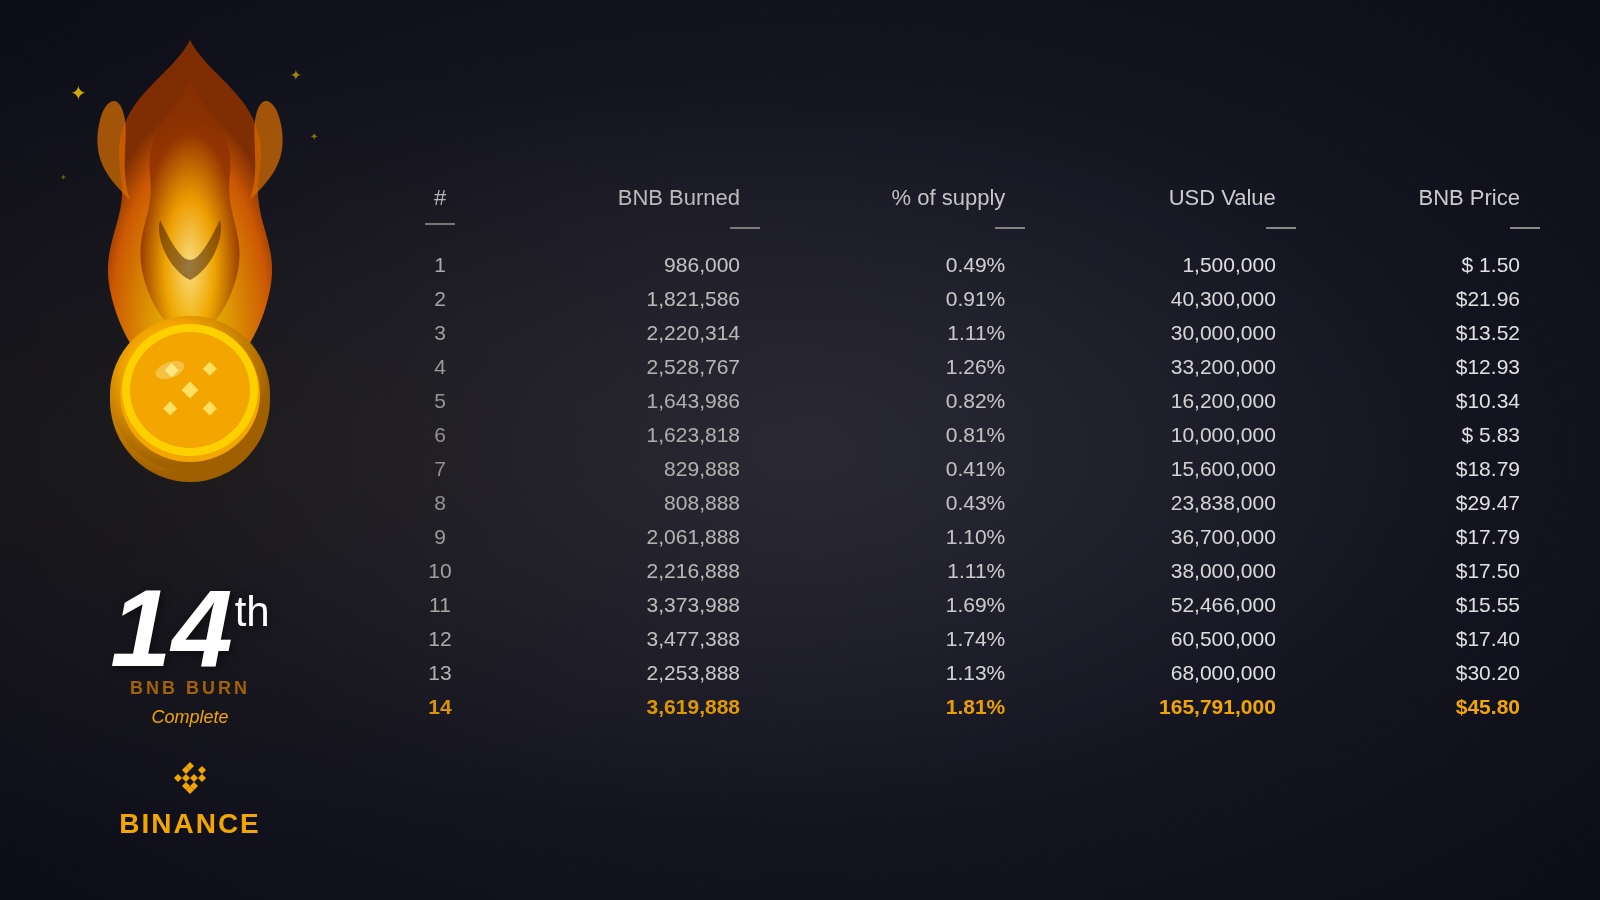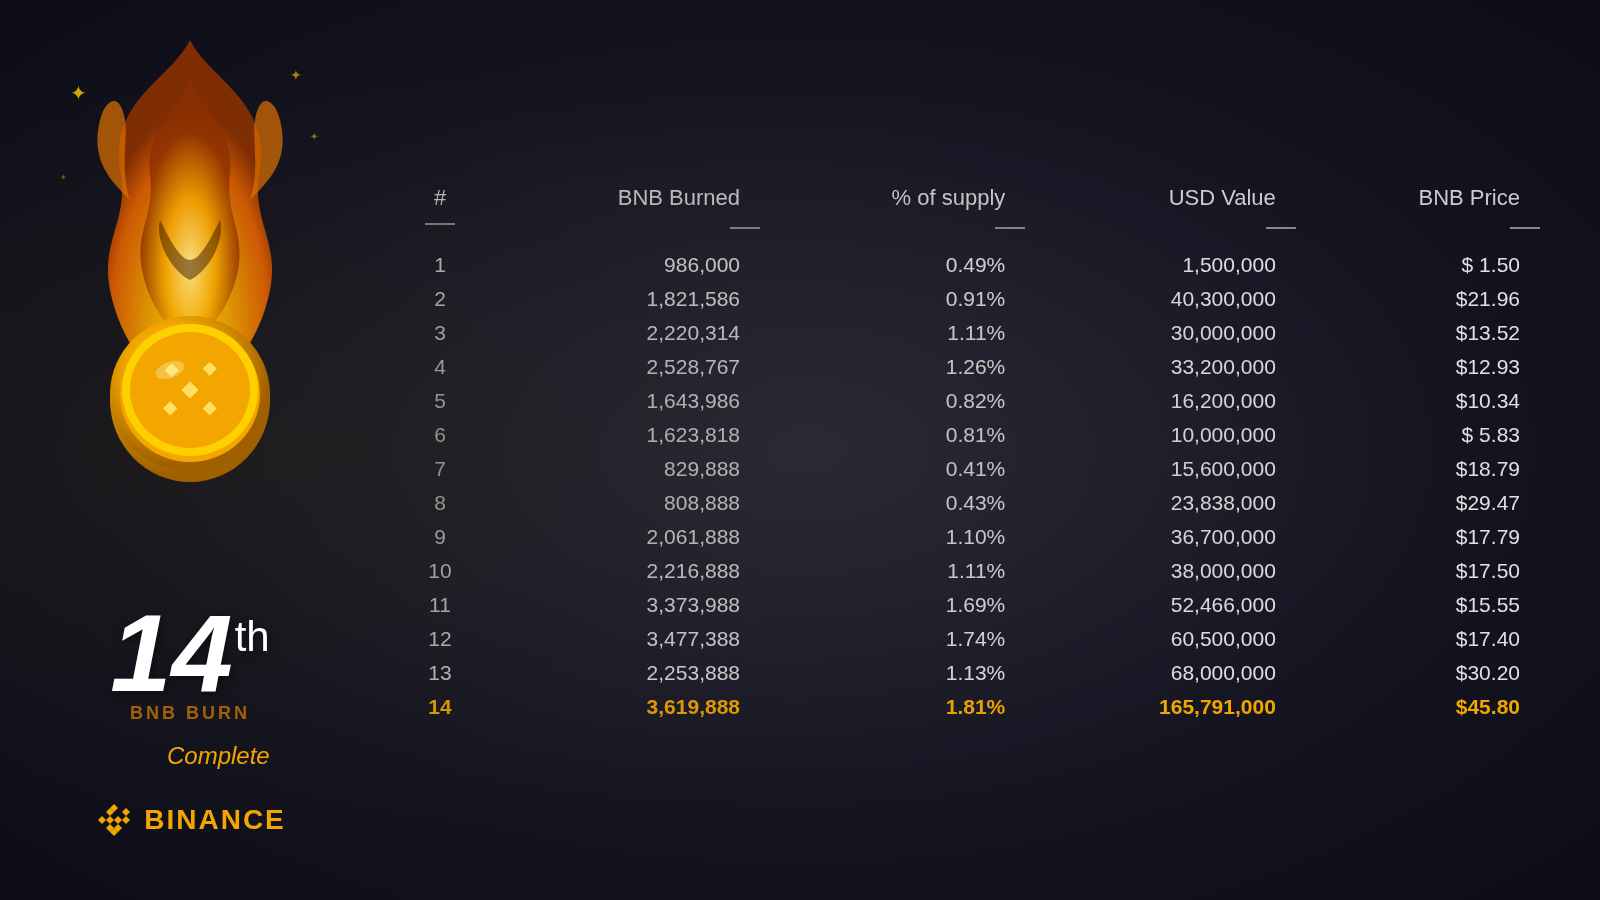--- a/index.html
+++ b/index.html
@@ -73,32 +73,32 @@
     .burn-title {
       font-size: 18px;
       font-weight: 700;
       color: #a16207;
       letter-spacing: 3px;
       text-transform: uppercase;
       margin-top: -5px;
     }
 
     .burn-complete {
-      font-size: 24px;
+      font-size: 18px;
       color: #f3a500;
       font-style: italic;
-      margin-top: 18px;
-      text-align: right;
+      margin-top: 8px;
     }
 
     .binance-logo {
       display: flex;
       align-items: center;
       gap: 10px;
       margin-top: 30px;
+      flex-direction: column;
     }
 
     .binance-logo-icon {
       width: 40px;
       height: 40px;
     }
 
     .binance-text {
       font-size: 28px;
       font-weight: 700;

